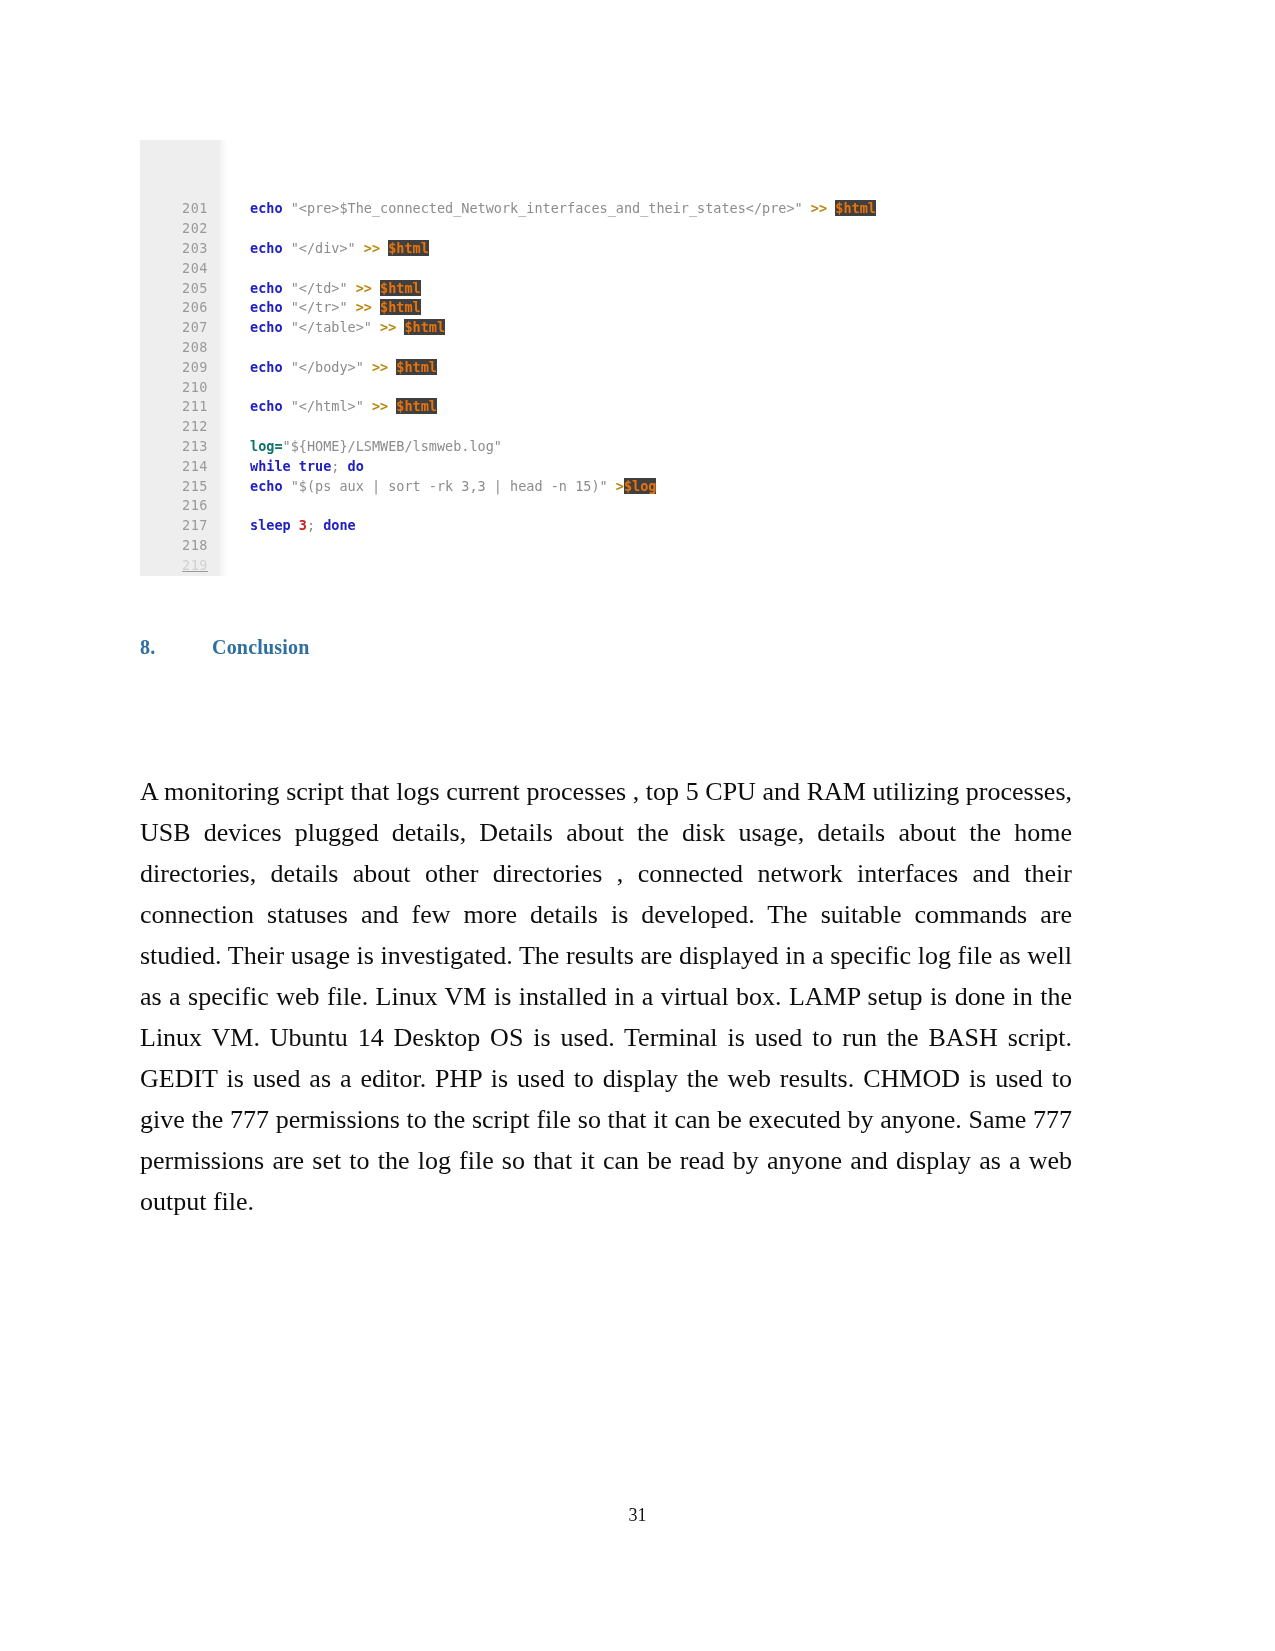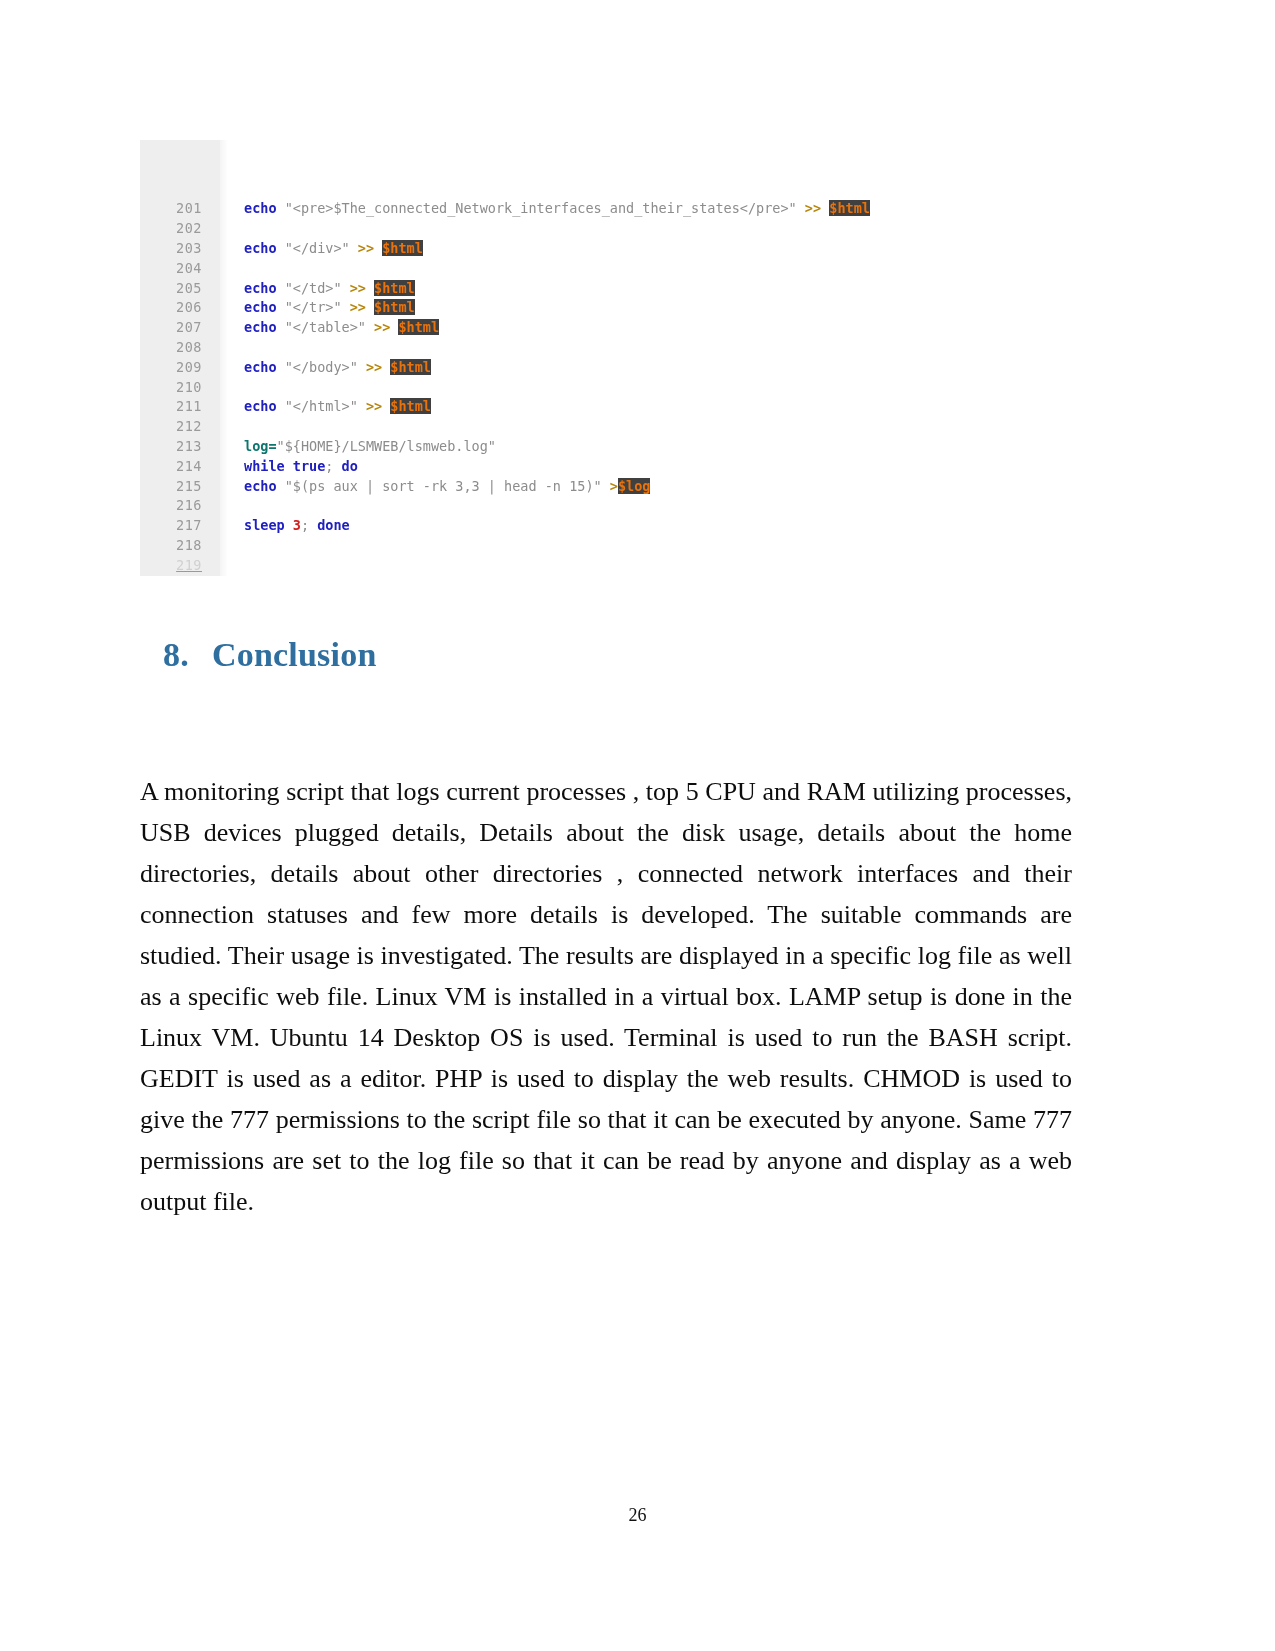--- a/index.html
+++ b/index.html
@@ -18,20 +18,21 @@
     width:880px;
     background:#ffffff;
     overflow:hidden;
   }
   .code-rows{
     position:relative;
     font-family:"DejaVu Sans Mono","Liberation Mono",monospace;
     font-size:13.5px;
     line-height:19.8px;
     white-space:pre;
+    padding-left:6px;
   }
   .gutter-bg{
     position:absolute;
     left:0; top:0; bottom:0;
     width:80px;
     background:#eeeeee;
     border-right:1px solid #e2e2e2;
   }
   .gutter-bg::after{
     content:"";
@@ -56,24 +57,23 @@
   .n{ color:#d02020; font-weight:bold; }      
   .asg{ color:#0f766e; font-weight:bold; }    
   .fade{ opacity:0.35;text-decoration:underline; }
 
   
   .heading{
     position:absolute;
     left:140px; top:636px;
     color:#2E६F9E;
     color:#2f6fa0;
-    font-size:34px;
+    font-size:20px;
     font-weight:bold;
     letter-spacing:0.2px;
-    text-align:center;
   }
   .heading .num{ display:inline-block; width:72px; }
 
   
   .body-text{
     position:absolute;
     left:140px; top:745px;
     width:932px;
     font-size:26px;
     line-height:41px;
@@ -100,13 +100,13 @@
     <div class="gutter-bg"></div>
   <div class="crow"><span class="lineno">201</span><span class="ccode"><span class="k">echo</span><span class="s"> </span><span class="s">"&lt;pre&gt;$The_connected_Network_interfaces_and_their_states&lt;/pre&gt;"</span><span class="s"> </span><span class="op">&gt;&gt;</span><span class="s"> </span><span class="v">$html</span></span></div><div class="crow"><span class="lineno">202</span><span class="ccode"></span></div><div class="crow"><span class="lineno">203</span><span class="ccode"><span class="k">echo</span><span class="s"> </span><span class="s">"&lt;/div&gt;"</span><span class="s"> </span><span class="op">&gt;&gt;</span><span class="s"> </span><span class="v">$html</span></span></div><div class="crow"><span class="lineno">204</span><span class="ccode"></span></div><div class="crow"><span class="lineno">205</span><span class="ccode"><span class="k">echo</span><span class="s"> </span><span class="s">"&lt;/td&gt;"</span><span class="s"> </span><span class="op">&gt;&gt;</span><span class="s"> </span><span class="v">$html</span></span></div><div class="crow"><span class="lineno">206</span><span class="ccode"><span class="k">echo</span><span class="s"> </span><span class="s">"&lt;/tr&gt;"</span><span class="s"> </span><span class="op">&gt;&gt;</span><span class="s"> </span><span class="v">$html</span></span></div><div class="crow"><span class="lineno">207</span><span class="ccode"><span class="k">echo</span><span class="s"> </span><span class="s">"&lt;/table&gt;"</span><span class="s"> </span><span class="op">&gt;&gt;</span><span class="s"> </span><span class="v">$html</span></span></div><div class="crow"><span class="lineno">208</span><span class="ccode"></span></div><div class="crow"><span class="lineno">209</span><span class="ccode"><span class="k">echo</span><span class="s"> </span><span class="s">"&lt;/body&gt;"</span><span class="s"> </span><span class="op">&gt;&gt;</span><span class="s"> </span><span class="v">$html</span></span></div><div class="crow"><span class="lineno">210</span><span class="ccode"></span></div><div class="crow"><span class="lineno">211</span><span class="ccode"><span class="k">echo</span><span class="s"> </span><span class="s">"&lt;/html&gt;"</span><span class="s"> </span><span class="op">&gt;&gt;</span><span class="s"> </span><span class="v">$html</span></span></div><div class="crow"><span class="lineno">212</span><span class="ccode"></span></div><div class="crow"><span class="lineno">213</span><span class="ccode"><span class="asg">log=</span><span class="s">"${HOME}/LSMWEB/lsmweb.log"</span></span></div><div class="crow"><span class="lineno">214</span><span class="ccode"><span class="k">while</span><span class="s"> </span><span class="k">true</span><span class="s">;</span><span class="s"> </span><span class="k">do</span></span></div><div class="crow"><span class="lineno">215</span><span class="ccode"><span class="k">echo</span><span class="s"> </span><span class="s">"$(ps aux | sort -rk 3,3 | head -n 15)"</span><span class="s"> </span><span class="op">&gt;</span><span class="v">$log</span></span></div><div class="crow"><span class="lineno">216</span><span class="ccode"></span></div><div class="crow"><span class="lineno">217</span><span class="ccode"><span class="k">sleep</span><span class="s"> </span><span class="n">3</span><span class="s">;</span><span class="s"> </span><span class="k">done</span></span></div><div class="crow"><span class="lineno">218</span><span class="ccode"></span></div><div class="crow fade"><span class="lineno">219</span><span class="ccode"></span></div></div>
 </div>
 
 <div class="heading">
   <span class="num">8.</span><span>Conclusion</span>
 </div>
 
 <p class="body-text">A monitoring script that logs current processes , top 5 CPU and RAM utilizing processes, USB devices plugged details, Details about the disk usage, details about the home directories, details about other directories , connected network interfaces and their connection statuses and few more details is developed. The suitable commands are studied. Their usage is investigated. The results are displayed in a specific log file as well as a specific web file. Linux VM is installed in a virtual box. LAMP setup is done in the Linux VM. Ubuntu 14 Desktop OS is used. Terminal is used to run the BASH script. GEDIT is used as a editor. PHP is used to display the web results. CHMOD is used to give the 777 permissions to the script file so that it can be executed by anyone. Same 777 permissions are set to the log file so that it can be read by anyone and display as a web output file.</p>
 
-<div class="page-number">26</div>
+<div class="page-number">31</div>
 
 </body></html>

